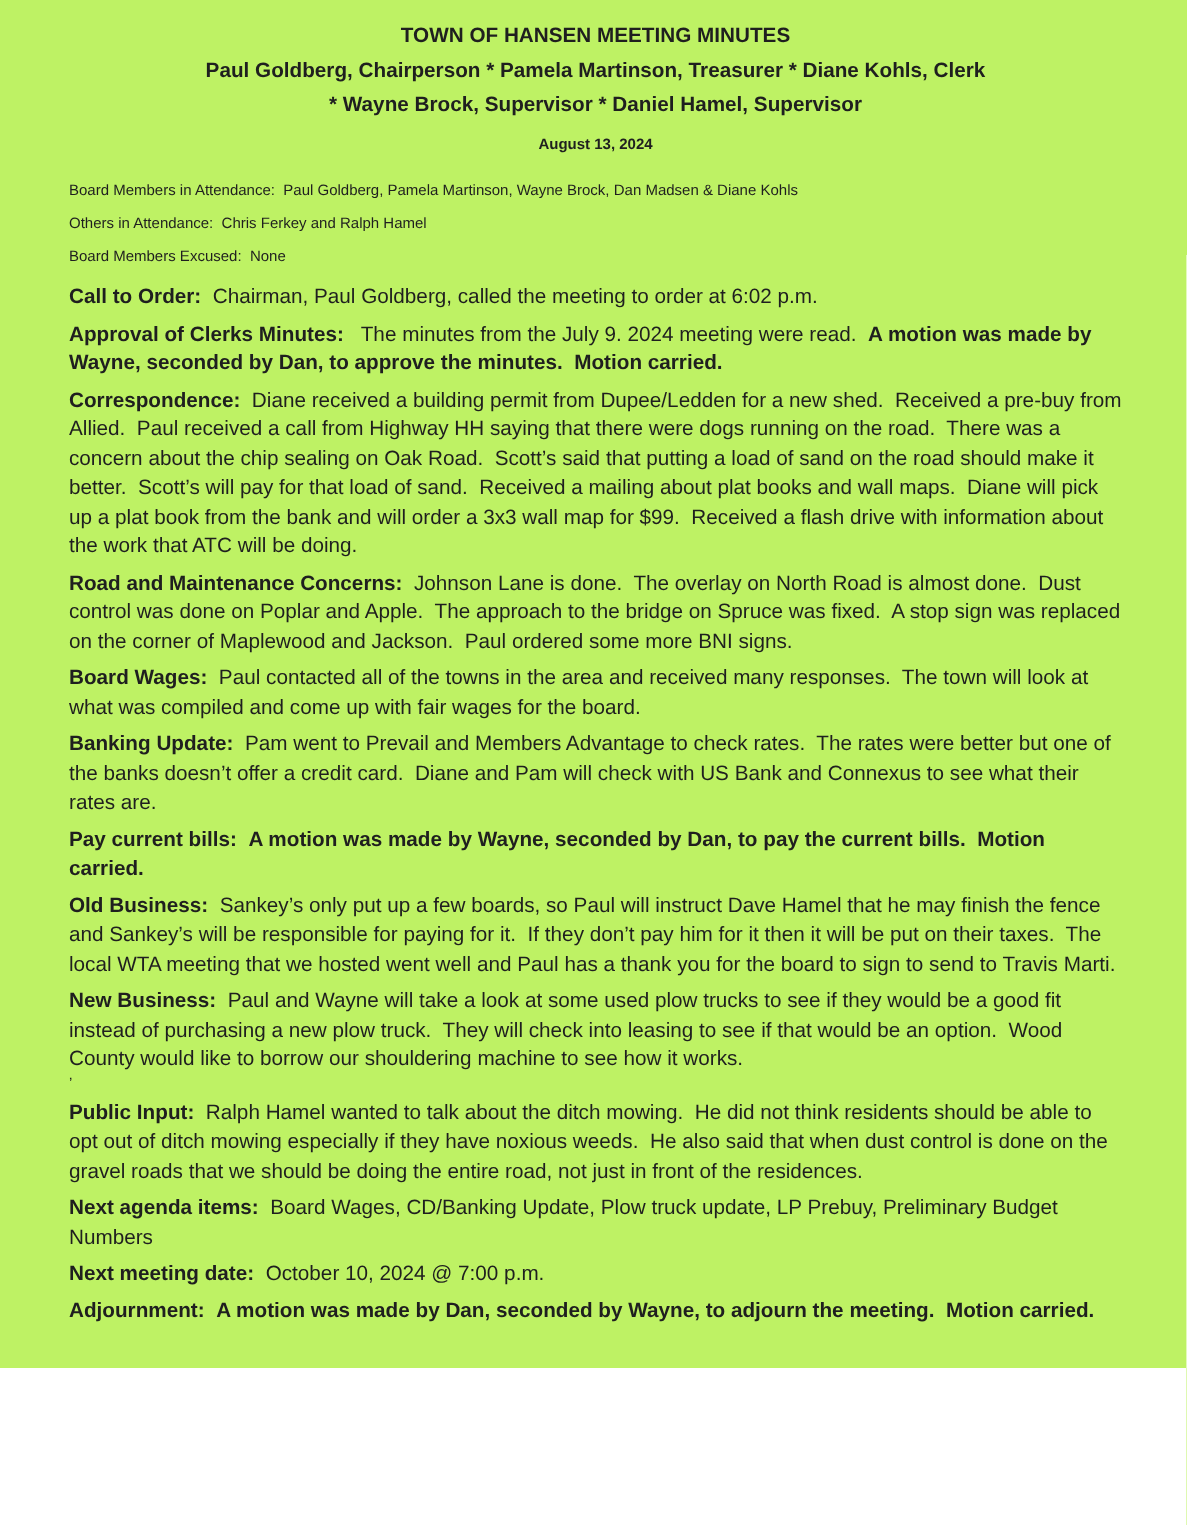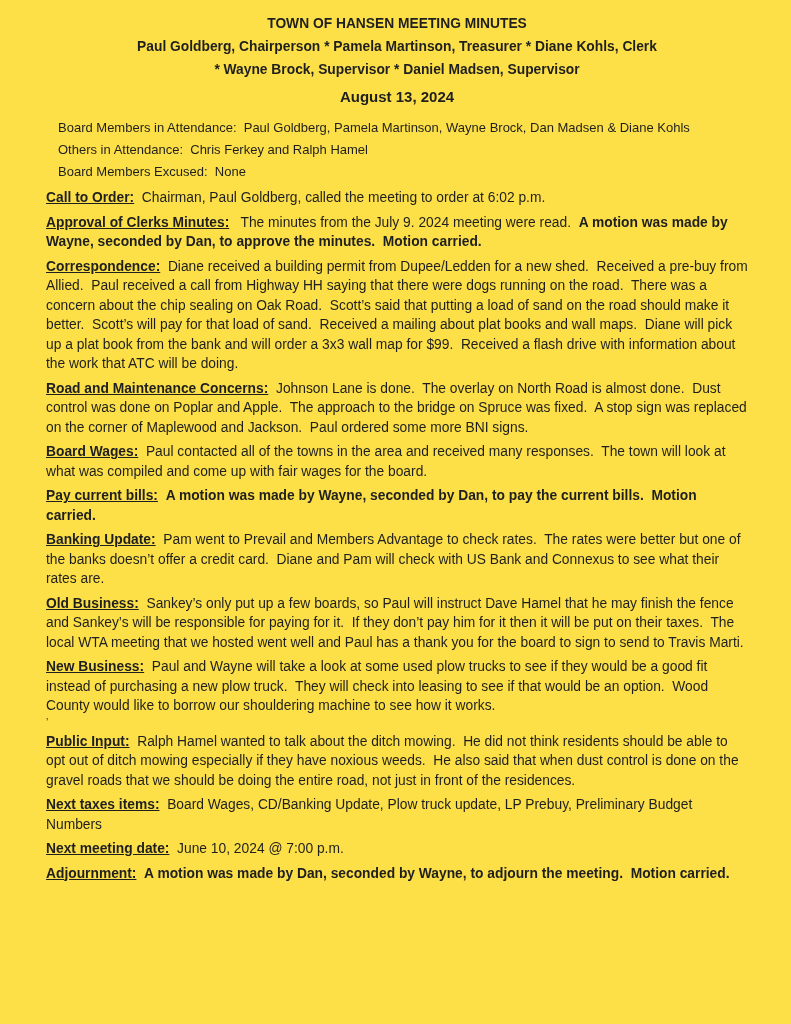--- a/index.html
+++ b/index.html
@@ -3,102 +3,100 @@
 <meta charset="utf-8">
 <style>
   html, body {
     margin: 0;
     padding: 0;
     background: #ffffff;
   }
   .page {
     position: relative;
     width: 791px;
-    height: 1024px;
+    height: 912px;
     box-sizing: border-box;
     padding: 12px 43px 0 46px;
-    background: #fde047;
+    background: #bef264;
     font-family: "Liberation Sans", "DejaVu Sans", sans-serif;
     color: #1f1f1f;
     overflow: hidden;
   }
   .header-block {
     text-align: center;
   }
   .title-line {
     font-weight: bold;
     font-size: 13.8px;
     line-height: 23px;
     white-space: pre-wrap;
   }
   .date-line {
     font-weight: bold;
-    font-size: 15px;
+    font-size: 10px;
     line-height: 23px;
     margin-top: 4px;
     text-align: center;
     white-space: pre-wrap;
   }
   .attendance {
     margin-top: 9px;
-    font-size: 13px;
+    font-size: 10px;
     line-height: 22px;
-    margin-left: 12px;
   }
   .att-line {
     white-space: pre-wrap;
   }
   .sections {
     margin-top: 1px;
   }
   .para {
     margin: 5px 0 0 0;
     font-size: 13.8px;
     line-height: 19.5px;
     white-space: pre-wrap;
   }
   .para.tight {
     margin-top: 2px;
     font-size: 10px;
     line-height: 9px;
   }
   .heading {
     font-weight: bold;
-    text-decoration: underline;
   }
   .run.bold {
     font-weight: bold;
   }
 </style>
 </head>
 <body>
 
 <div class="page">
   <div class="header-block">
     <div class="title-line">TOWN OF HANSEN MEETING MINUTES</div>
     <div class="title-line">Paul Goldberg, Chairperson * Pamela Martinson, Treasurer * Diane Kohls, Clerk</div>
-    <div class="title-line">* Wayne Brock, Supervisor * Daniel Madsen, Supervisor</div>
+    <div class="title-line">* Wayne Brock, Supervisor * Daniel Hamel, Supervisor</div>
     <div class="date-line">August 13, 2024</div>
   </div>
 
   <div class="attendance">
       <div class="att-line">Board Members in Attendance:  Paul Goldberg, Pamela Martinson, Wayne Brock, Dan Madsen &amp; Diane Kohls</div>
       <div class="att-line">Others in Attendance:  Chris Ferkey and Ralph Hamel</div>
       <div class="att-line">Board Members Excused:  None</div>
     </div>
 
   <div class="sections">
       <p class="para"><span class="heading">Call to Order:</span><span class="run">  Chairman, Paul Goldberg, called the meeting to order at 6:02 p.m.</span></p>
       <p class="para"><span class="heading">Approval of Clerks Minutes:</span><span class="run">   The minutes from the July 9. 2024 meeting were read.  </span><span class="run bold">A motion was made by Wayne, seconded by Dan, to approve the minutes.  Motion carried.</span></p>
       <p class="para"><span class="heading">Correspondence:</span><span class="run">  Diane received a building permit from Dupee/Ledden for a new shed.  Received a pre-buy from Allied.  Paul received a call from Highway HH saying that there were dogs running on the road.  There was a concern about the chip sealing on Oak Road.  Scott’s said that putting a load of sand on the road should make it better.  Scott’s will pay for that load of sand.  Received a mailing about plat books and wall maps.  Diane will pick up a plat book from the bank and will order a 3x3 wall map for $99.  Received a flash drive with information about the work that ATC will be doing.</span></p>
       <p class="para"><span class="heading">Road and Maintenance Concerns:</span><span class="run">  Johnson Lane is done.  The overlay on North Road is almost done.  Dust control was done on Poplar and Apple.  The approach to the bridge on Spruce was fixed.  A stop sign was replaced on the corner of Maplewood and Jackson.  Paul ordered some more BNI signs.</span></p>
       <p class="para"><span class="heading">Board Wages:</span><span class="run">  Paul contacted all of the towns in the area and received many responses.  The town will look at what was compiled and come up with fair wages for the board.</span></p>
+      <p class="para"><span class="heading">Banking Update:</span><span class="run">  Pam went to Prevail and Members Advantage to check rates.  The rates were better but one of the banks doesn’t offer a credit card.  Diane and Pam will check with US Bank and Connexus to see what their rates are.</span></p>
       <p class="para"><span class="heading">Pay current bills:</span><span class="run">  </span><span class="run bold">A motion was made by Wayne, seconded by Dan, to pay the current bills.  Motion carried.</span></p>
-      <p class="para"><span class="heading">Banking Update:</span><span class="run">  Pam went to Prevail and Members Advantage to check rates.  The rates were better but one of the banks doesn’t offer a credit card.  Diane and Pam will check with US Bank and Connexus to see what their rates are.</span></p>
       <p class="para"><span class="heading">Old Business:</span><span class="run">  Sankey’s only put up a few boards, so Paul will instruct Dave Hamel that he may finish the fence and Sankey’s will be responsible for paying for it.  If they don’t pay him for it then it will be put on their taxes.  The local WTA meeting that we hosted went well and Paul has a thank you for the board to sign to send to Travis Marti.</span></p>
       <p class="para"><span class="heading">New Business:</span><span class="run">  Paul and Wayne will take a look at some used plow trucks to see if they would be a good fit instead of purchasing a new plow truck.  They will check into leasing to see if that would be an option.  Wood County would like to borrow our shouldering machine to see how it works.</span></p>
       <p class="para tight"><span class="run">’</span></p>
       <p class="para"><span class="heading">Public Input:</span><span class="run">  Ralph Hamel wanted to talk about the ditch mowing.  He did not think residents should be able to opt out of ditch mowing especially if they have noxious weeds.  He also said that when dust control is done on the gravel roads that we should be doing the entire road, not just in front of the residences.</span></p>
-      <p class="para"><span class="heading">Next taxes items:</span><span class="run">  Board Wages, CD/Banking Update, Plow truck update, LP Prebuy, Preliminary Budget Numbers</span></p>
-      <p class="para"><span class="heading">Next meeting date:</span><span class="run">  June 10, 2024 @ 7:00 p.m.</span></p>
+      <p class="para"><span class="heading">Next agenda items:</span><span class="run">  Board Wages, CD/Banking Update, Plow truck update, LP Prebuy, Preliminary Budget Numbers</span></p>
+      <p class="para"><span class="heading">Next meeting date:</span><span class="run">  October 10, 2024 @ 7:00 p.m.</span></p>
       <p class="para"><span class="heading">Adjournment:</span><span class="run">  </span><span class="run bold">A motion was made by Dan, seconded by Wayne, to adjourn the meeting.  Motion carried.</span><br></p>
     </div>
 </div>
 
 </body></html>

